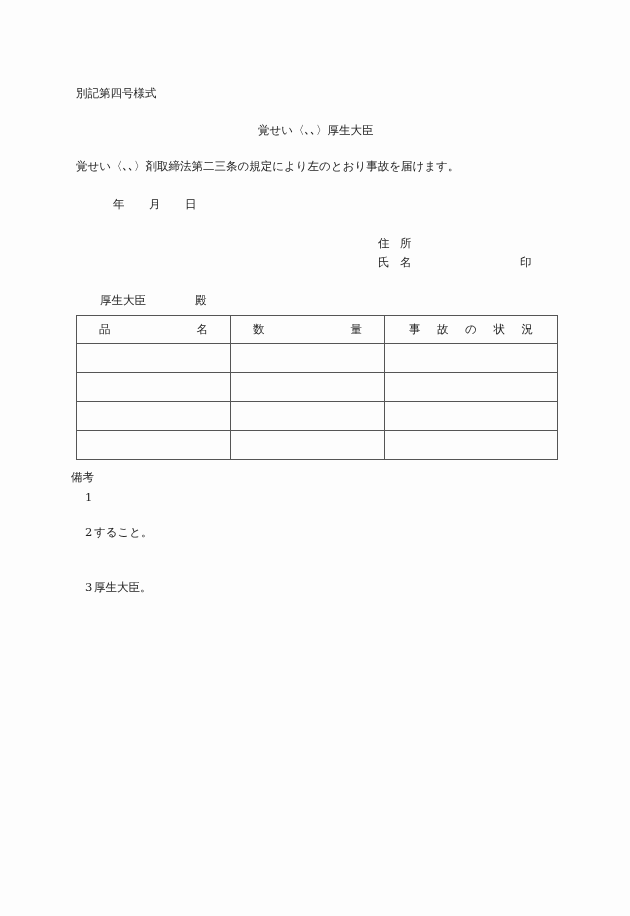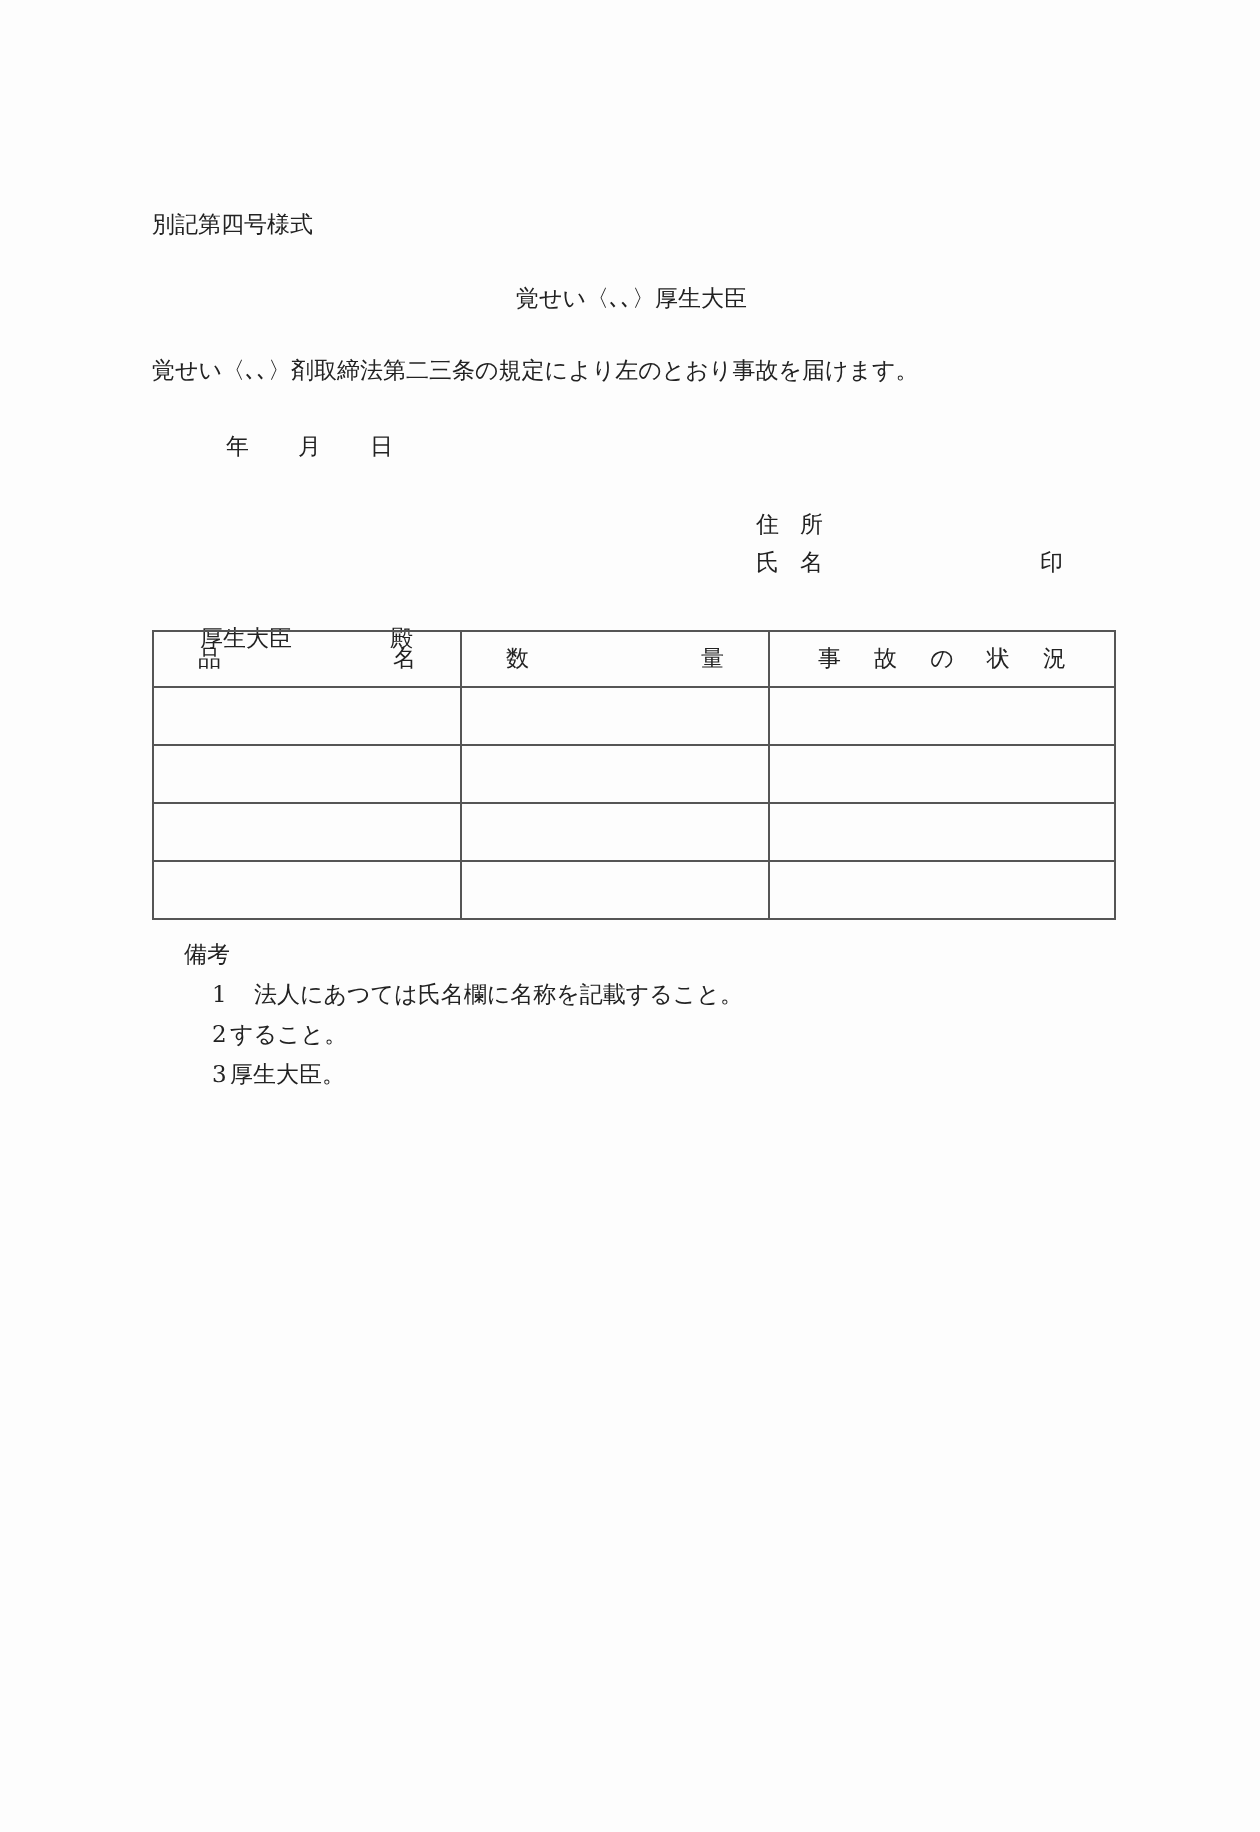--- a/index.html
+++ b/index.html
@@ -1,28 +1,28 @@
 <!DOCTYPE html>
 <html><head>
 <meta charset="utf-8">
 <style>
   html, body { margin:0; padding:0; }
   body { width:630px; height:916px; background:#fdfdfd; position:relative; overflow:hidden;
          font-family:"DejaVu Serif","Liberation Serif",serif; color:#222; font-size:11.5px; }
-  .abs { position:absolute; white-space:nowrap;margin-top:19px; }
+  .abs { position:absolute; white-space:nowrap; }
   table.form { position:absolute; left:76px; top:315px; width:481px; border-collapse:collapse; table-layout:fixed; }
   table.form td, table.form th { border:1px solid #555; padding:0; font-weight:normal; font-size:11.5px; }
   table.form th { height:27px; }
   table.form td { height:28px; }
   .hcell { display:flex; justify-content:space-between; padding:0 22px 0 22px; }
   .hcell3 { display:flex; justify-content:space-between; padding:0 24px 0 24px; }
-  .notes { position:absolute; left:92px; top:467px; width:470px; line-height:20px; }
+  .notes { position:absolute; left:71px; top:467px; width:470px; line-height:20px; }
   .note { position:relative; padding-left:35px; text-indent:0; }
   .note .num { position:absolute; left:14px; }
-  .note .cont { display:block; margin-left:-12px; }
+  .note .cont { display:block; margin-left:-12px;margin-top:35px; }
 </style>
 </head>
 <body>
 
 <div class="abs" style="left:76px;top:86px;">別記第四号様式</div>
 <div class="abs" style="left:258px;top:123px;">覚せい〈､､〉厚生大臣</div>
 <div class="abs" style="left:76px;top:159px;">覚せい〈､､〉剤取締法第二三条の規定により左のとおり事故を届けます。</div>
 
 <div>
   <span class="abs" style="left:113px;top:197px;">年</span>
@@ -93,21 +93,20 @@
     <td></td>
     <td></td>
   </tr>
 </tbody>
   </table>
 
 <div class="notes">
   <div>備考</div>
   <div class="note">
     <span class="num">1</span>
-    <span>法人にあつては氏名欄に名称を記載すること。</span>
   </div>
   <div class="note">
     <span class="num">2</span>
     <span class="cont">すること。</span>
   </div>
   <div class="note">
     <span class="num">3</span>
     <span class="cont">厚生大臣。</span>
   </div>
 </div>

